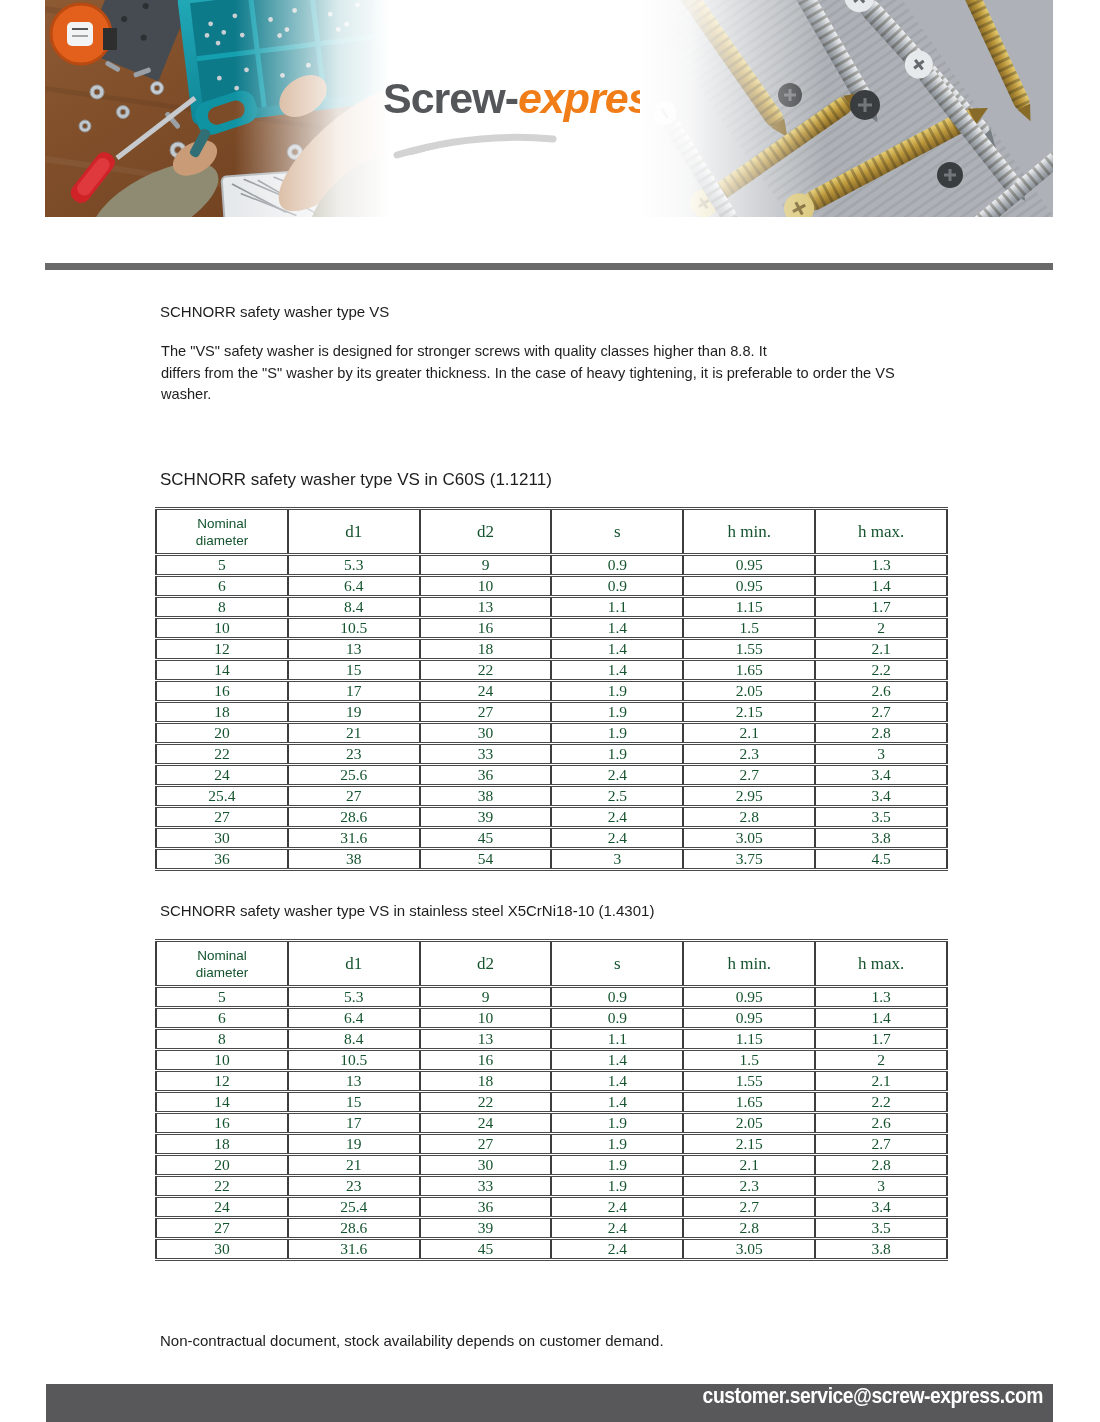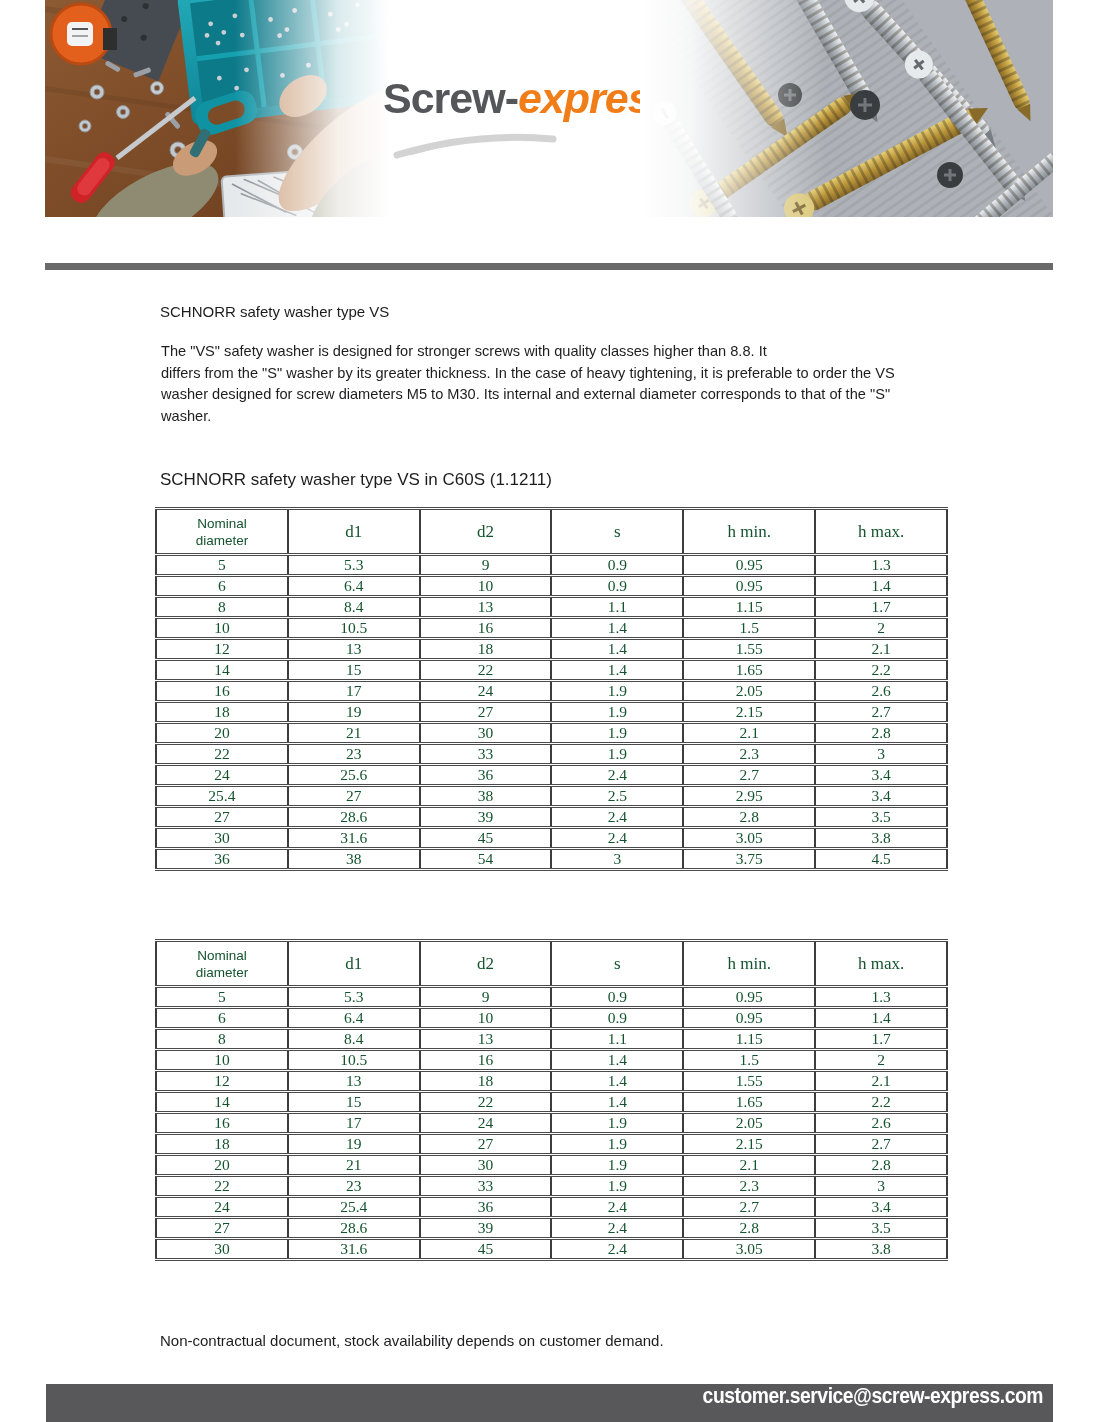--- a/index.html
+++ b/index.html
@@ -312,21 +312,20 @@
     </svg>
     <div class="fade-l"></div>
   </div>
 
   <div class="divider"></div>
 
   <div class="intro-title">SCHNORR safety washer type VS</div>
   <div class="intro-para">
     <div>The "VS" safety washer is designed for stronger screws with quality classes higher than 8.8. It</div>
     <div>differs from the "S" washer by its greater thickness. In the case of heavy tightening, it is preferable to order the VS</div>
-    <div>washer designed for screw diameters M5 to M30. Its internal and external diameter corresponds to that of the "S"</div>
     <div>washer.</div>
   </div>
 
   <div class="tbl-title-1">SCHNORR safety washer type VS in C60S (1.1211)</div>
   <table id="table-1" class="data-table" data-table="tables.0">
       <thead>
         <tr>
           <th>Nominal diameter</th>
           <th>d1</th>
           <th>d2</th>
@@ -452,20 +451,21 @@
           <td>36</td>
           <td>38</td>
           <td>54</td>
           <td>3</td>
           <td>3.75</td>
           <td>4.5</td>
         </tr>
       </tbody>
     </table>
 
+  <div class="tbl-title-2">SCHNORR safety washer type VS in stainless steel X5CrNi18-10 (1.4301)</div>
   <table id="table-2" class="data-table" data-table="tables.1">
       <thead>
         <tr>
           <th>Nominal diameter</th>
           <th>d1</th>
           <th>d2</th>
           <th>s</th>
           <th>h min.</th>
           <th>h max.</th>
         </tr>

